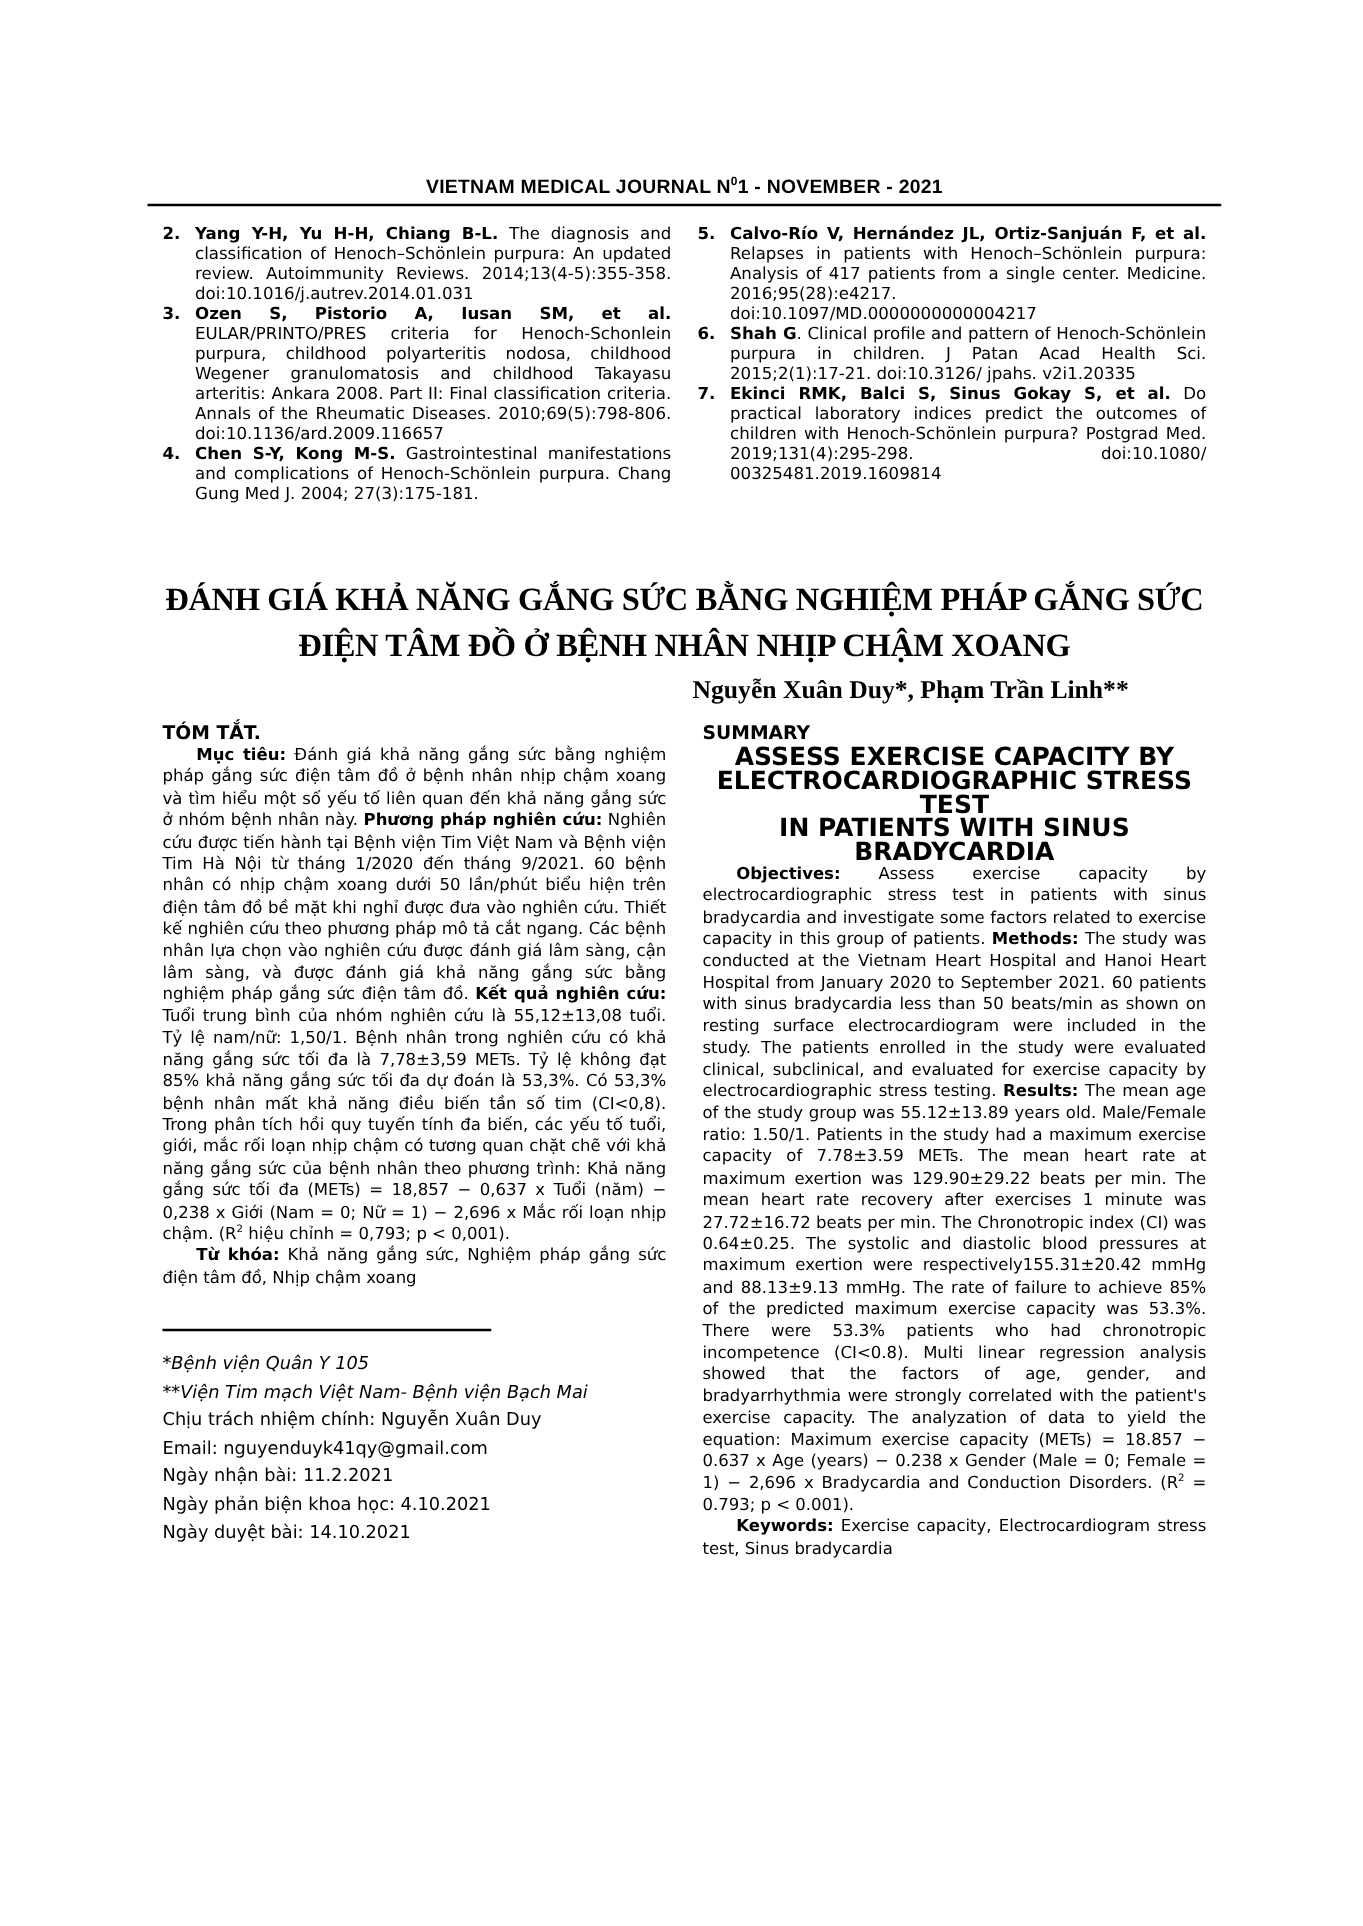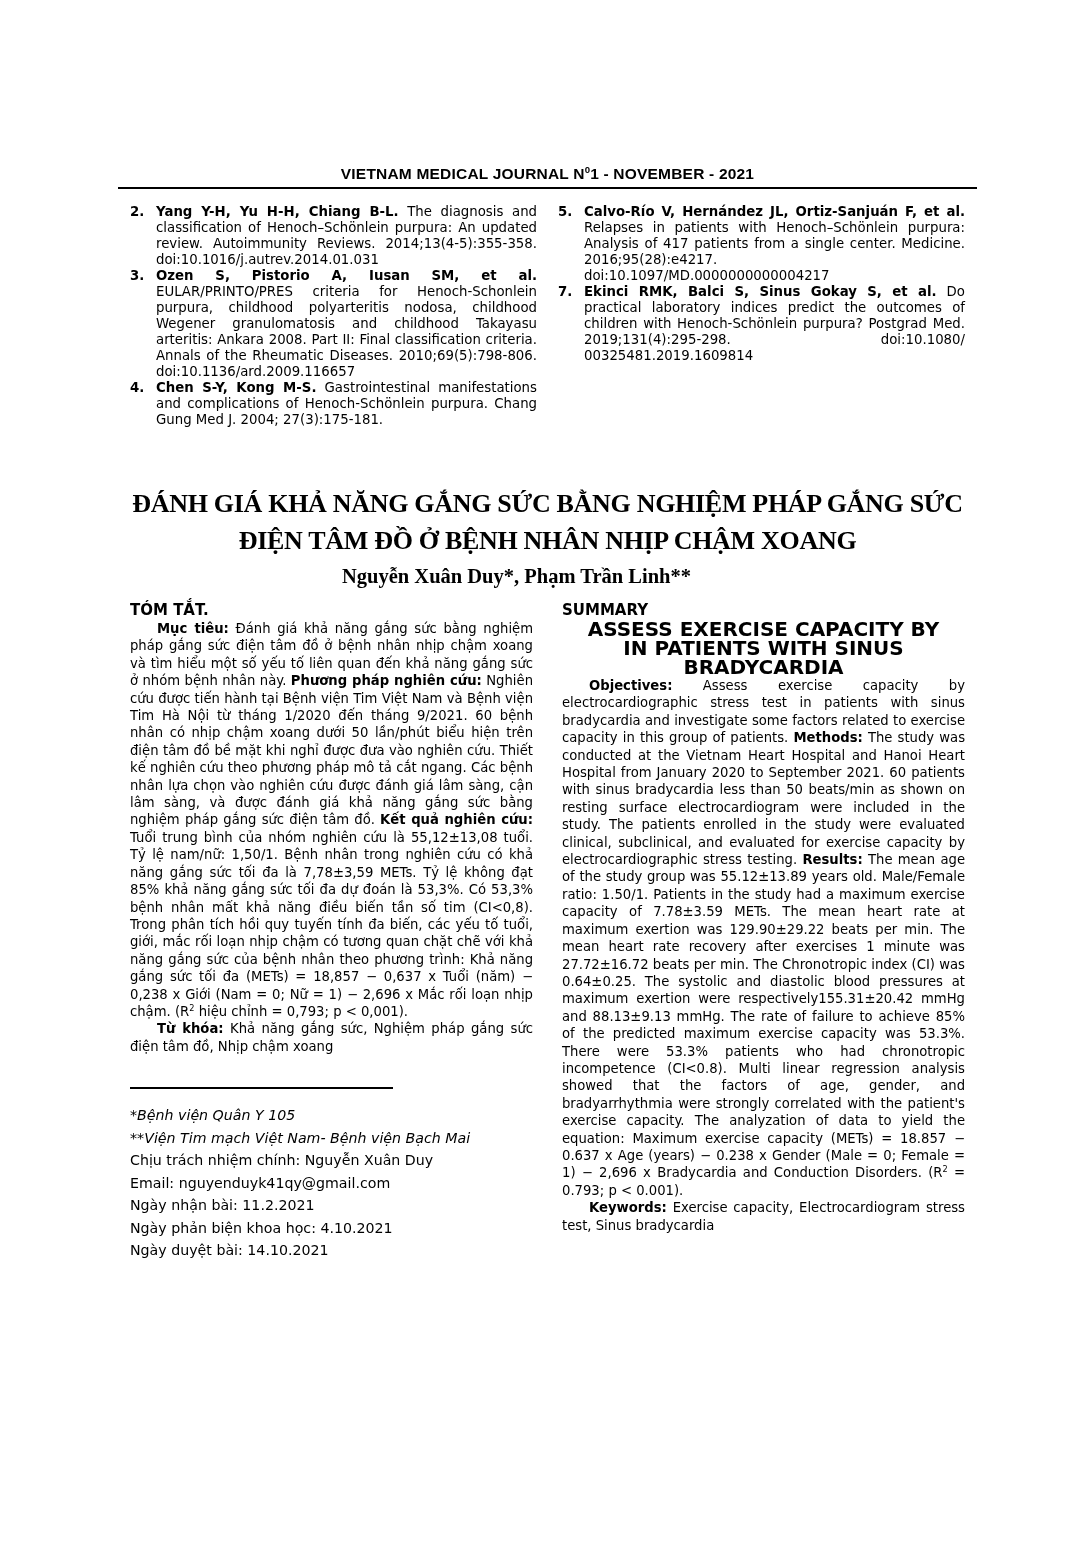--- a/index.html
+++ b/index.html
@@ -1,19 +1,19 @@
 <!DOCTYPE html>
 <html lang="vi"><head>
 <meta charset="utf-8">
 <style>
   html,body{margin:0;padding:0;background:#ffffff;}
   .page{
     width:1090px;height:1433px;background:#ffffff;color:#000;
     box-sizing:border-box;padding:141px 125px 0 130px;
-    font-family:"DejaVu Sans",sans-serif;overflow:hidden;position:relative;margin-top:24px;
+    font-family:"DejaVu Sans",sans-serif;overflow:hidden;position:relative;
   }
   .running-header{
     text-align:center;font-family:"Liberation Sans",sans-serif;
     font-weight:bold;font-size:15.5px;line-height:18px;letter-spacing:.2px;
   }
   .header-rule{border-top:2.4px solid #000;margin:4px -12px 0 -12px;}
   
   .sup{vertical-align:super;font-size:.62em;line-height:0;}
   .b{font-weight:bold;}
   .i{font-style:italic;}
@@ -24,21 +24,21 @@
   .refs .col{flex:1 1 0;min-width:0;}
   .ref{padding-left:26px;text-indent:-26px;}
   .ref-num{font-weight:bold;display:inline-block;width:26px;text-indent:0;}
   
   .article-title{
     margin-top:58px;text-align:center;
     font-family:"Liberation Serif",serif;font-weight:bold;
     font-size:26px;line-height:36.5px;letter-spacing:-.3px;white-space:nowrap;
   }
   .article-authors{
-    margin-top:5px;text-align:center;padding-right:62px;
+    margin-top:5px;text-align:right;padding-right:62px;
     font-family:"Liberation Serif",serif;font-weight:bold;font-size:20.5px;line-height:25px;
   }
   
   .body-cols{display:flex;gap:29px;margin-top:11px;
     font-size:13.2px;line-height:17.4px;text-align:justify;}
   .body-cols .col{flex:1 1 0;min-width:0;}
   .section-heading{font-weight:bold;font-size:15px;line-height:20px;text-align:left;}
   .sub-title{font-weight:bold;text-align:center;font-size:20px;line-height:19px;}
   p.para{margin:0;text-indent:27px;}
   
@@ -60,20 +60,21 @@
         <div class="ref"><span class="ref-num">2.</span><span><span class="b">Yang Y-H, Yu H-H, Chiang B-L.</span><span> The diagnosis and classification of Henoch–Schönlein purpura: An updated review. Autoimmunity Reviews. 2014;13(4-5):355-358. doi:10.1016/j.autrev.2014.01.031</span></span></div>
 
         <div class="ref"><span class="ref-num">3.</span><span><span class="b">Ozen S, Pistorio A, Iusan SM, et al.</span><span> EULAR/PRINTO/PRES criteria for Henoch-Schonlein purpura, childhood polyarteritis nodosa, childhood Wegener granulomatosis and childhood Takayasu arteritis: Ankara 2008. Part II: Final classification criteria. Annals of the Rheumatic Diseases. 2010;69(5):798-806. doi:10.1136/ard.2009.116657</span></span></div>
 
         <div class="ref"><span class="ref-num">4.</span><span><span class="b">Chen S-Y, Kong M-S.</span><span> Gastrointestinal manifestations and complications of Henoch-Schönlein purpura. Chang Gung Med J. 2004; 27(3):175-181.</span></span></div>
       </div>
     <div class="col">
 
         <div class="ref"><span class="ref-num">5.</span><span><span class="b">Calvo-Río V, Hernández JL, Ortiz-Sanjuán F, et al.</span><span> Relapses in patients with Henoch–Schönlein purpura: Analysis of 417 patients from a single center. Medicine. 2016;95(28):e4217. doi:10.1097/MD.0000000000004217</span></span></div>
 
+        <div class="ref"><span class="ref-num">6.</span><span><span class="b">Shah G</span><span>. Clinical profile and pattern of Henoch-Schönlein purpura in children. J Patan Acad Health Sci. 2015;2(1):17-21. doi:10.3126/ jpahs. v2i1.20335</span></span></div>
 
         <div class="ref"><span class="ref-num">7.</span><span><span class="b">Ekinci RMK, Balci S, Sinus Gokay S, et al.</span><span> Do practical laboratory indices predict the outcomes of children with Henoch-Schönlein purpura? Postgrad Med. 2019;131(4):295-298. doi:10.1080/ 00325481.2019.1609814</span></span></div>
 
       </div>
   </div>
 
   <div class="article-title">
     <div>ĐÁNH GIÁ KHẢ NĂNG GẮNG SỨC BẰNG NGHIỆM PHÁP GẮNG SỨC</div>
     <div>ĐIỆN TÂM ĐỒ Ở BỆNH NHÂN NHỊP CHẬM XOANG</div>
   </div>
@@ -106,20 +107,21 @@
         </div>
 
     </div>
 
     <div class="col">
       <div class="section-heading">SUMMARY</div>
       <div class="sub-title">
 
           <div>ASSESS EXERCISE CAPACITY BY</div>
 
+          <div>ELECTROCARDIOGRAPHIC STRESS TEST</div>
 
           <div>IN PATIENTS WITH SINUS BRADYCARDIA</div>
         </div>
       <p class="para"><span class="b">Objectives:</span><span> Assess exercise capacity by electrocardiographic stress test in patients with sinus bradycardia and investigate some factors related to exercise capacity in this group of patients. </span><span class="b">Methods:</span><span> The study was conducted at the Vietnam Heart Hospital and Hanoi Heart Hospital from January 2020 to September 2021. 60 patients with sinus bradycardia less than 50 beats/min as shown on resting surface electrocardiogram were included in the study. The patients enrolled in the study were evaluated clinical, subclinical, and evaluated for exercise capacity by electrocardiographic stress testing. </span><span class="b">Results:</span><span> The mean age of the study group was 55.12±13.89 years old. Male/Female ratio: 1.50/1. Patients in the study had a maximum exercise capacity of 7.78±3.59 METs. The mean heart rate at maximum exertion was 129.90±29.22 beats per min. The mean heart rate recovery after exercises 1 minute was 27.72±16.72 beats per min. The Chronotropic index (CI) was 0.64±0.25. The systolic and diastolic blood pressures at maximum exertion were respectively155.31±20.42 mmHg and 88.13±9.13 mmHg. The rate of failure to achieve 85% of the predicted maximum exercise capacity was 53.3%. There were 53.3% patients who had chronotropic incompetence (CI&lt;0.8). Multi linear regression analysis showed that the factors of age, gender, and bradyarrhythmia were strongly correlated with the patient's exercise capacity. The analyzation of data to yield the equation: Maximum exercise capacity (METs) = 18.857 − 0.637 x Age (years) − 0.238 x Gender (Male = 0; Female = 1) − 2,696 x Bradycardia and Conduction Disorders. (R</span><span class="sup">2</span><span> = 0.793; p &lt; 0.001).</span></p>
       <p class="para"><span class="bi">Keywords:</span><span> Exercise capacity, Electrocardiogram stress test, Sinus bradycardia</span></p>
     </div>
 
   </div>
 </div>
 

